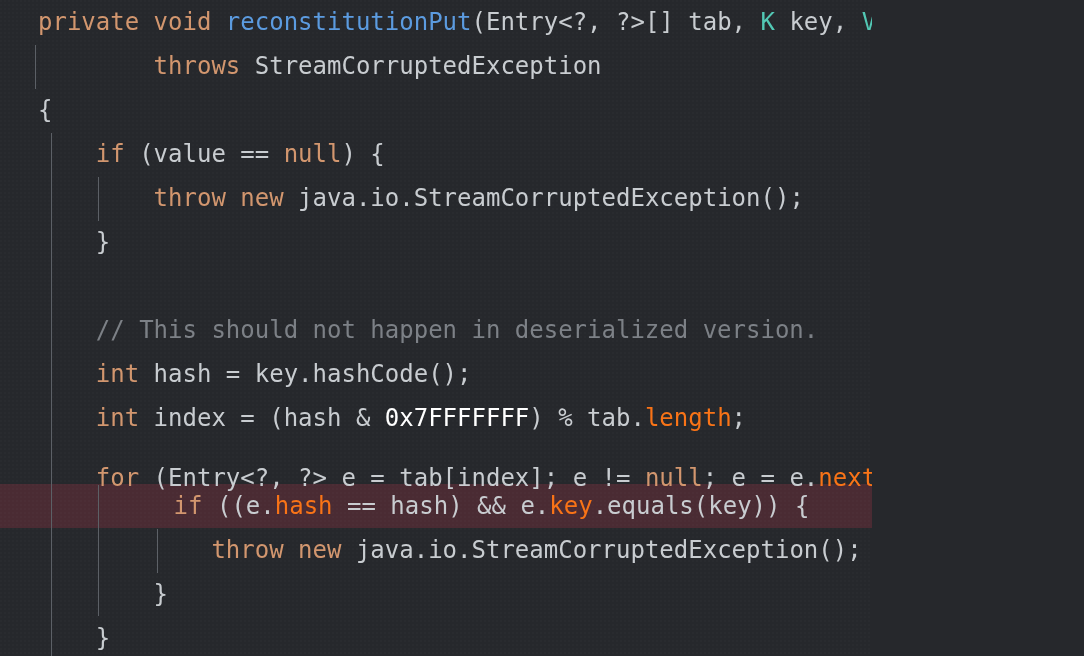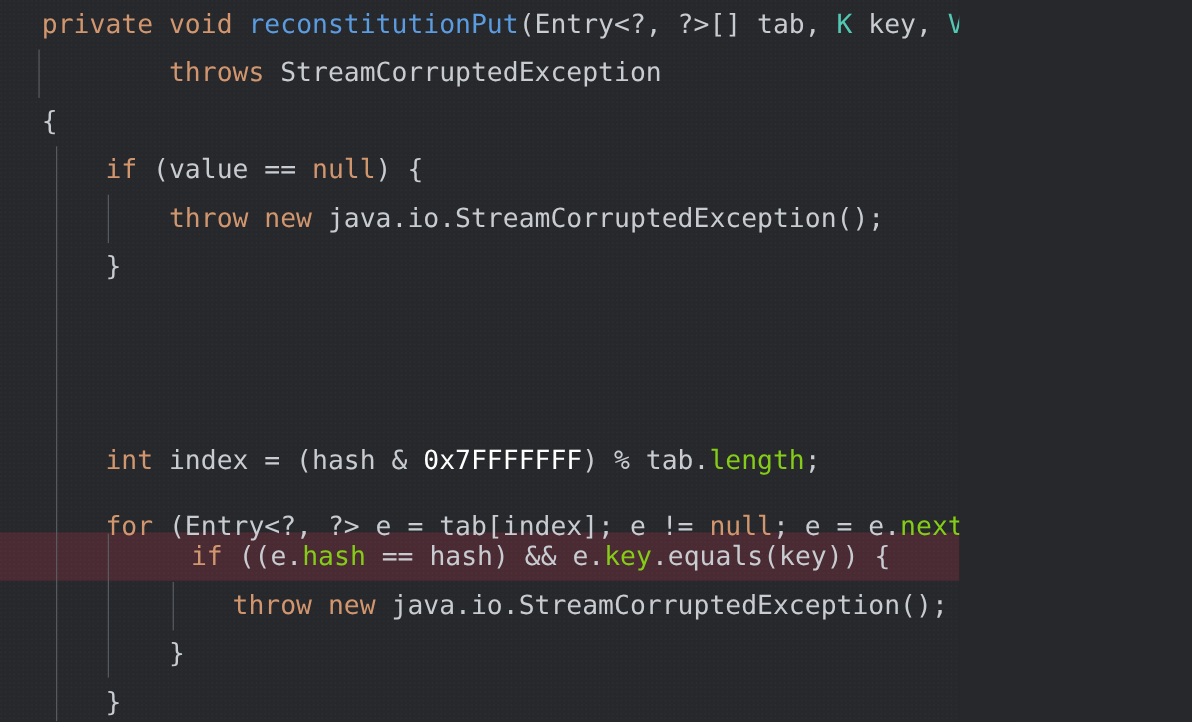--- a/index.html
+++ b/index.html
@@ -61,21 +61,21 @@
     width: 1px;
     background: #5c6066;
     z-index: 1;
   }
   
   .kw   { color: #d2966e; }
   .fn   { color: #5b9be0; }
   .id   { color: #c8ccd0; }
   .typ  { color: #52c8b4; }
   .num  { color: #ffffff; }
-  .fld  { color: #84cc16; }
+  .fld  { color: #f97316; }
   .cmt  { color: #7c8086; }
   .pun  { color: #c8ccd0; }
 </style>
 </head>
 <body>
 
 <div id="editor">
   <div id="hl-layer">
       <div class="hl-row" style="top: 484px; background: rgb(74, 43, 51);"></div>
     </div>
@@ -86,21 +86,22 @@
       <div class="guide" style="left: 98px; top: 485px; height: 131px; background: rgb(92, 96, 102);"></div>
       <div class="guide" style="left: 157px; top: 529px; height: 44px; background: rgb(92, 96, 102);"></div>
     </div>
   <div id="lines">
       <div class="line" style="top: 0px;"><span class="txt"><span class="kw">private</span><span class="pun"> </span><span class="kw">void</span><span class="pun"> </span><span class="fn">reconstitutionPut</span><span class="id">(Entry&lt;?, ?&gt;[] tab, </span><span class="typ">K</span><span class="id"> key, </span><span class="typ">V</span><span class="id"> value)</span></span></div>
       <div class="line" style="top: 44px;"><span class="txt"><span class="pun">        </span><span class="kw">throws</span><span class="id"> StreamCorruptedException</span></span></div>
       <div class="line" style="top: 88px;"><span class="txt"><span class="pun">{</span></span></div>
       <div class="line" style="top: 132px;"><span class="txt"><span class="pun">    </span><span class="kw">if</span><span class="id"> (value == </span><span class="kw">null</span><span class="id">) {</span></span></div>
       <div class="line" style="top: 176px;"><span class="txt"><span class="pun">        </span><span class="kw">throw</span><span class="pun"> </span><span class="kw">new</span><span class="id"> java.io.StreamCorruptedException();</span></span></div>
       <div class="line" style="top: 220px;"><span class="txt"><span class="pun">    }</span></span></div>
-      <div class="line" style="top: 308px;"><span class="txt"><span class="pun">    </span></span></div>
+      <div class="line" style="top: 308px;"><span class="txt"><span class="pun">    </span><span class="cmt">// This should not happen in deserialized version.</span></span></div>
+      <div class="line" style="top: 352px;"><span class="txt"><span class="pun">    </span><span class="kw">int</span><span class="id"> hash = key.hashCode();</span></span></div>
       <div class="line" style="top: 396px;"><span class="txt"><span class="pun">    </span><span class="kw">int</span><span class="id"> index = (hash &amp; </span><span class="num">0x7FFFFFFF</span><span class="id">) % tab.</span><span class="fld">length</span><span class="id">;</span></span></div>
       <div class="line" style="top: 456px;"><span class="txt"><span class="pun">    </span><span class="kw">for</span><span class="id"> (Entry&lt;?, ?&gt; e = tab[index]; e != </span><span class="kw">null</span><span class="id">; e = e.</span><span class="fld">next</span><span class="id">) {</span></span></div>
       <div class="line" style="top: 484px; margin-left: 20px;"><span class="txt"><span class="pun">        </span><span class="kw">if</span><span class="id"> ((e.</span><span class="fld">hash</span><span class="id"> == hash) &amp;&amp; e.</span><span class="fld">key</span><span class="id">.equals(key)) {</span></span></div>
       <div class="line" style="top: 528px;"><span class="txt"><span class="pun">            </span><span class="kw">throw</span><span class="pun"> </span><span class="kw">new</span><span class="id"> java.io.StreamCorruptedException();</span></span></div>
       <div class="line" style="top: 572px;"><span class="txt"><span class="pun">        }</span></span></div>
       <div class="line" style="top: 616px;"><span class="txt"><span class="pun">    }</span></span></div>
     </div>
   <div id="noise"></div>
 </div>
 

